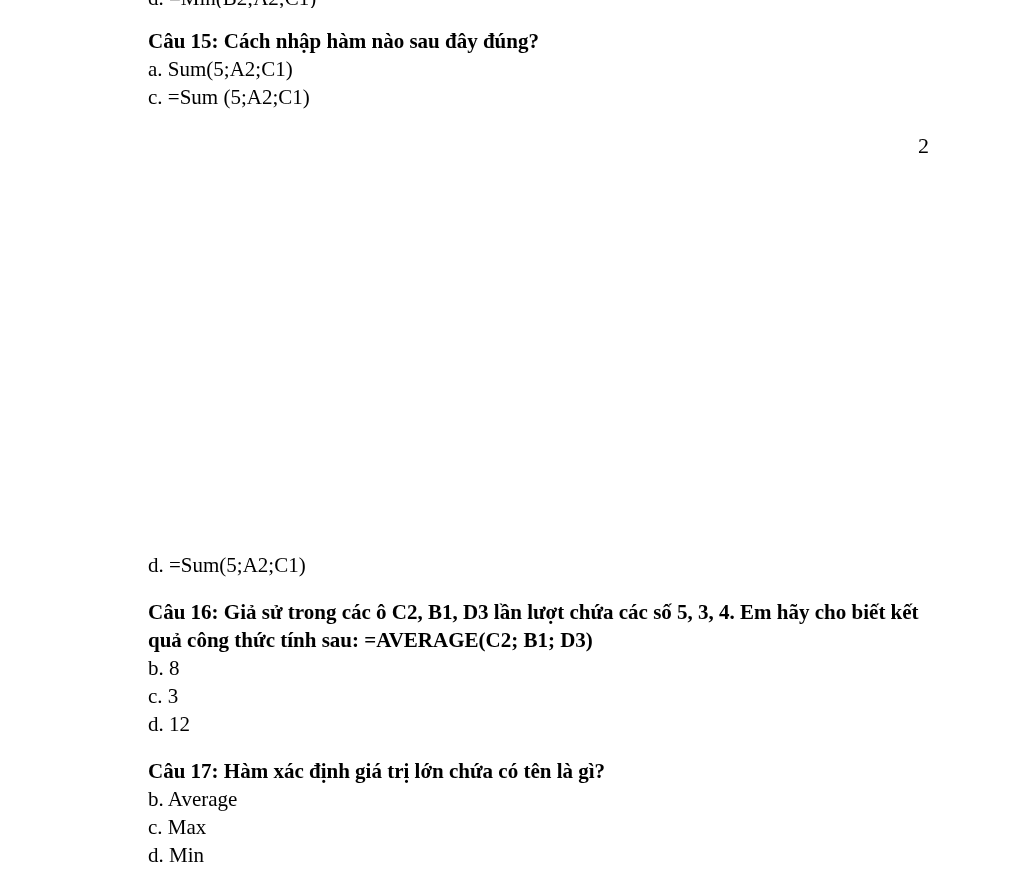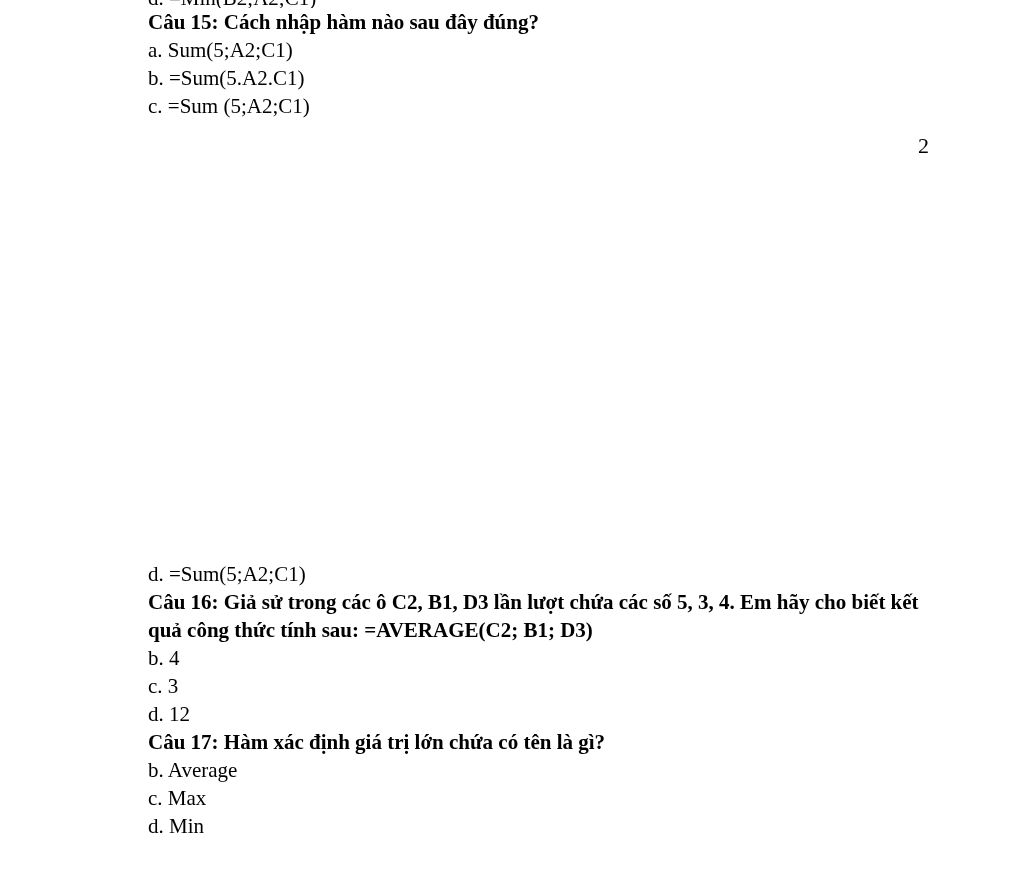--- a/index.html
+++ b/index.html
@@ -29,20 +29,21 @@
     height: 8px;
     overflow: hidden;
   }
   .cutoff span {
     display: block;
     margin-top: -16px;
     white-space: nowrap;
   }
   .q-title {
     font-weight: bold;
+    margin-top: 19px;
   }
   .opt {
     font-weight: normal;
   }
   .page-break-spacer {
     height: 440px;
   }
   .page-number {
     position: absolute;
     left: 918px;
@@ -57,29 +58,28 @@
 <div class="page">
 
   <div class="content">
 
     <div class="cutoff">
       <span>d. =Min(B2;A2;C1)</span>
     </div>
 
     <div class="q-title">Câu 15: Cách nhập hàm nào sau đây đúng?</div>
     <div class="opt">a. Sum(5;A2;C1)</div>
-    <div class="opt">b. =Sum(5.A2.C1)</div>
     <div class="opt">c. =Sum (5;A2;C1)</div>
 
     <div class="page-break-spacer"></div>
 
     <div class="opt">d. =Sum(5;A2;C1)</div>
 
     <div class="q-title">Câu 16: Giả sử trong các ô C2, B1, D3 lần lượt chứa các số 5, 3, 4. Em hãy cho biết kết quả công thức tính sau: =AVERAGE(C2; B1; D3)</div>
-    <div class="opt">b. 4</div>
+    <div class="opt">b. 8</div>
     <div class="opt">c. 3</div>
     <div class="opt">d. 12</div>
 
     <div class="q-title">Câu 17: Hàm xác định giá trị lớn chứa có tên là gì?</div>
     <div class="opt">b. Average</div>
     <div class="opt">c. Max</div>
     <div class="opt">d. Min</div>
 
   </div>
 

